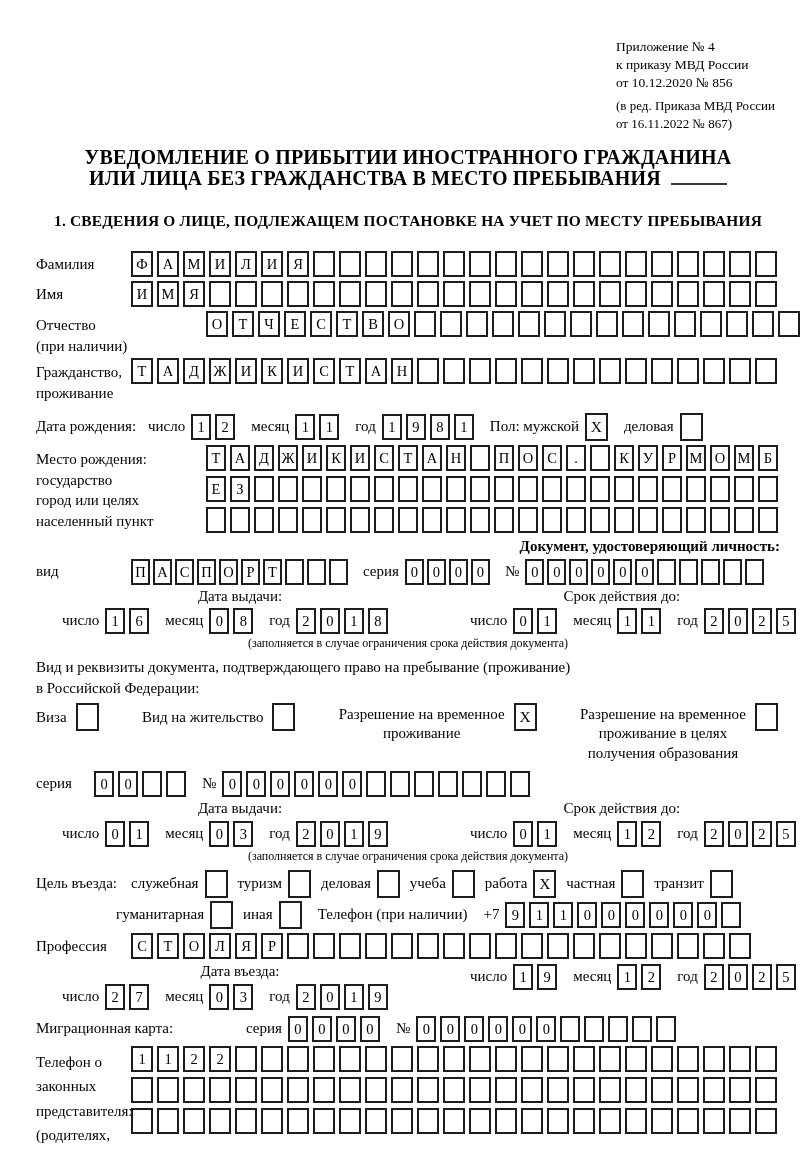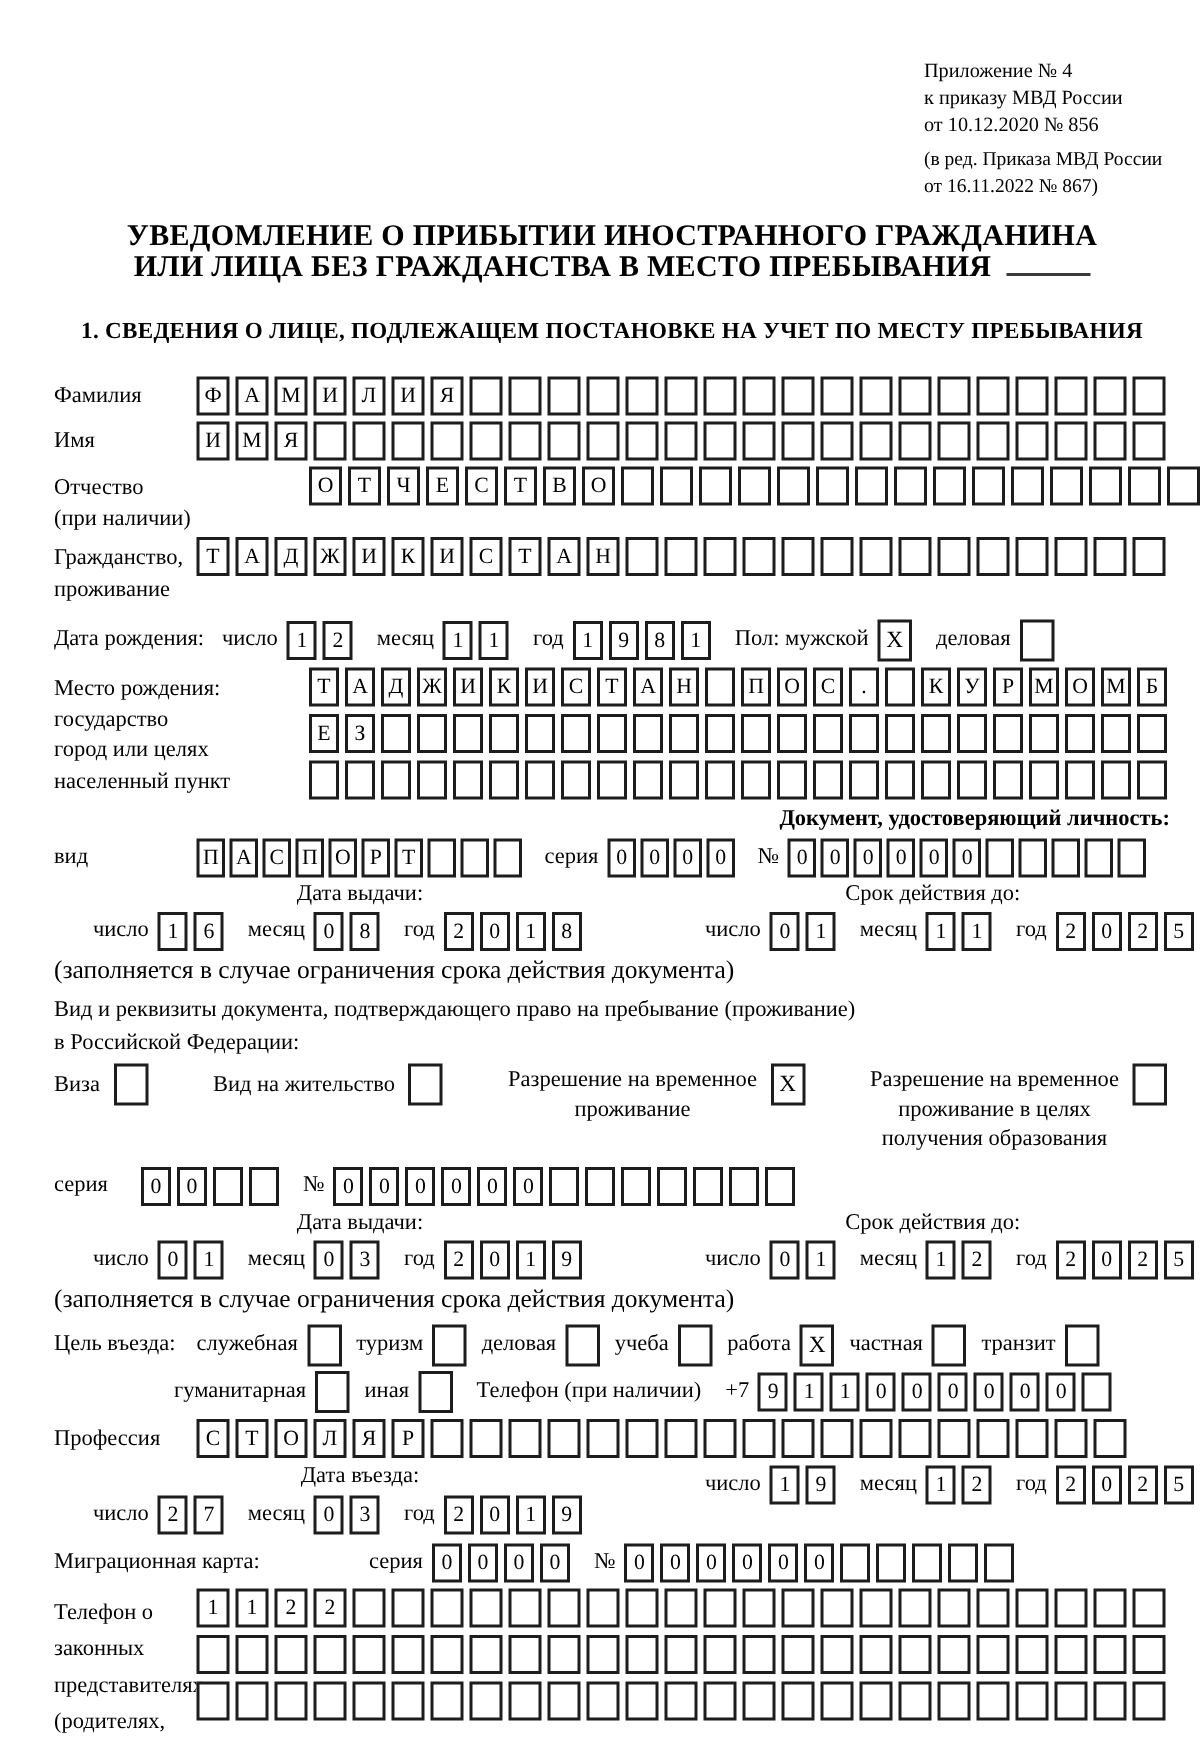--- a/index.html
+++ b/index.html
@@ -52,21 +52,21 @@
 
   
   .subhead { text-align:right; font-weight:bold; margin-top: 4px; }
 
   
   .drow { display:flex; }
   .dhalf { width: 408px; flex:none; }
   .dhalf.rgt { width:auto; flex:1; }
   .dtitle { text-align:center; font-size: 15px; }
   .dfields { display:flex; align-items:center; padding-left: 26px; margin-top: 2px; }
-  .note { text-align: left; font-size: 17px; margin-top: 2px; }
+  .note { text-align: center; font-size: 12px; margin-top: 2px; }
 
   
   .vrow { display:flex; align-items:flex-start; justify-content: space-between; padding-right: 2px; }
   .opt { display:flex; align-items:flex-start; }
   .olbl { margin-right: 9px; padding-top: 5px; flex:none; }
   .olines { text-align:center; line-height: 19.5px; margin-right: 9px; padding-top: 2px; }
 
   
   .plbl { margin: 0 6px 0 10px; flex:none; }
   .plbl0 { margin-right: 6px; flex:none; }

